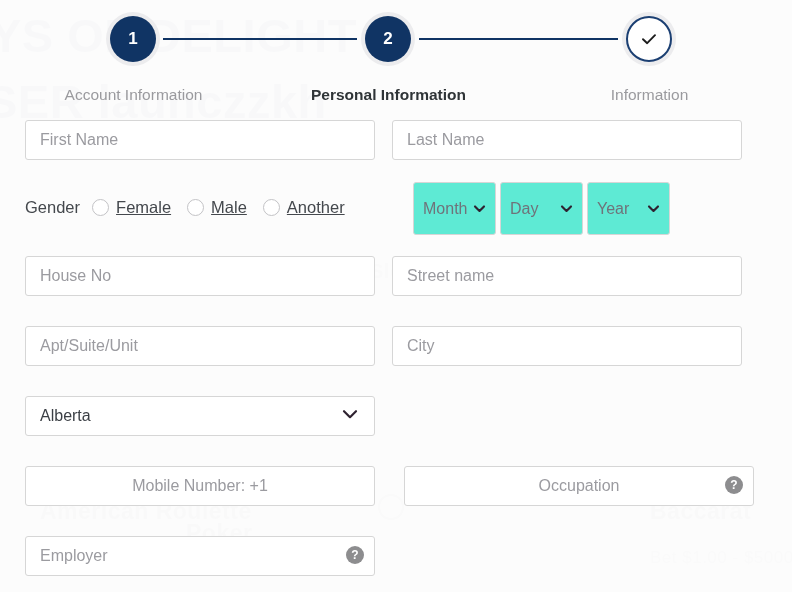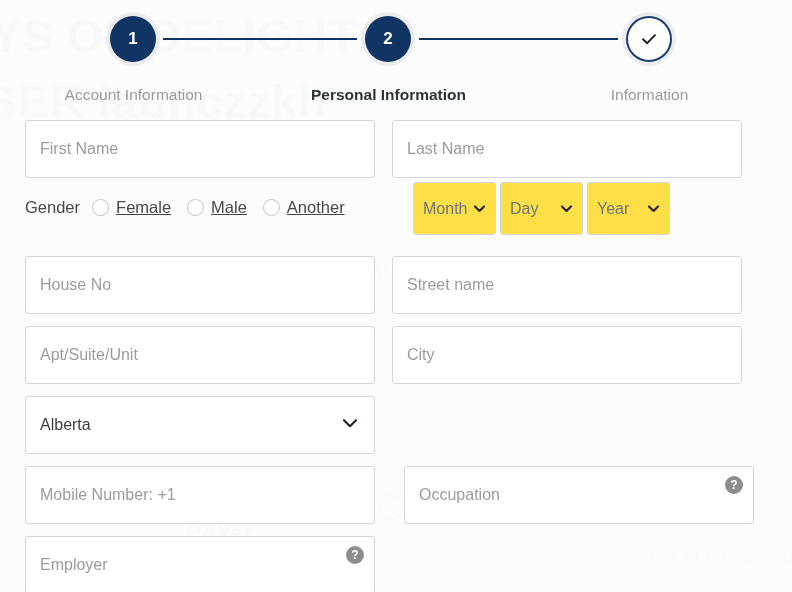--- a/index.html
+++ b/index.html
@@ -147,38 +147,38 @@
     top: 104px;
     width: 792px;
     height: 488px;
   }
   .field {
     position: absolute;
     box-sizing: border-box;
     background: #ffffff;
     border: 1px solid #d6d6d6;
     border-radius: 3px;
-    height: 58px;
+    height: 40px;
     display: flex;
     align-items: center;
     padding: 0 14px;
     font-size: 16px;
     color: #9b9ba0;
   }
   .field.filled { color: #3b3f45; }
   .field .ph { pointer-events: none; }
 
   .col-l { left: 25px; width: 350px; }
   .col-r { left: 392px; width: 350px; }
 
   .row1 { top: 16px; }
   .row3 { top: 152px; }
   .row4 { top: 222px; }
   .row5 { top: 292px; }
-  .row6 { top: 362px; }
+  .row6 { top: 362px; justify-content: center; }
   .row7 { top: 432px; }
 
   
   .gender-row {
     position: absolute;
     left: 25px;
     top: 86px;
     height: 34px;
     display: flex;
     align-items: center;
@@ -215,21 +215,21 @@
   .dob-label {
     width: 82px;
     font-size: 16.5px;
     color: #44484d;
     line-height: 20px;
   }
   .dob-sel {
     box-sizing: border-box;
     width: 83px;
     height: 53px;
-    background: #fde047;
+    background: #5eead4;
     border: 1px solid #d6d6d6;
     border-radius: 3px;
     margin-right: 4px;
     display: flex;
     align-items: center;
     justify-content: space-between;
     padding: 0 8px 0 9px;
     font-size: 16px;
     color: #6f737a;
   }

